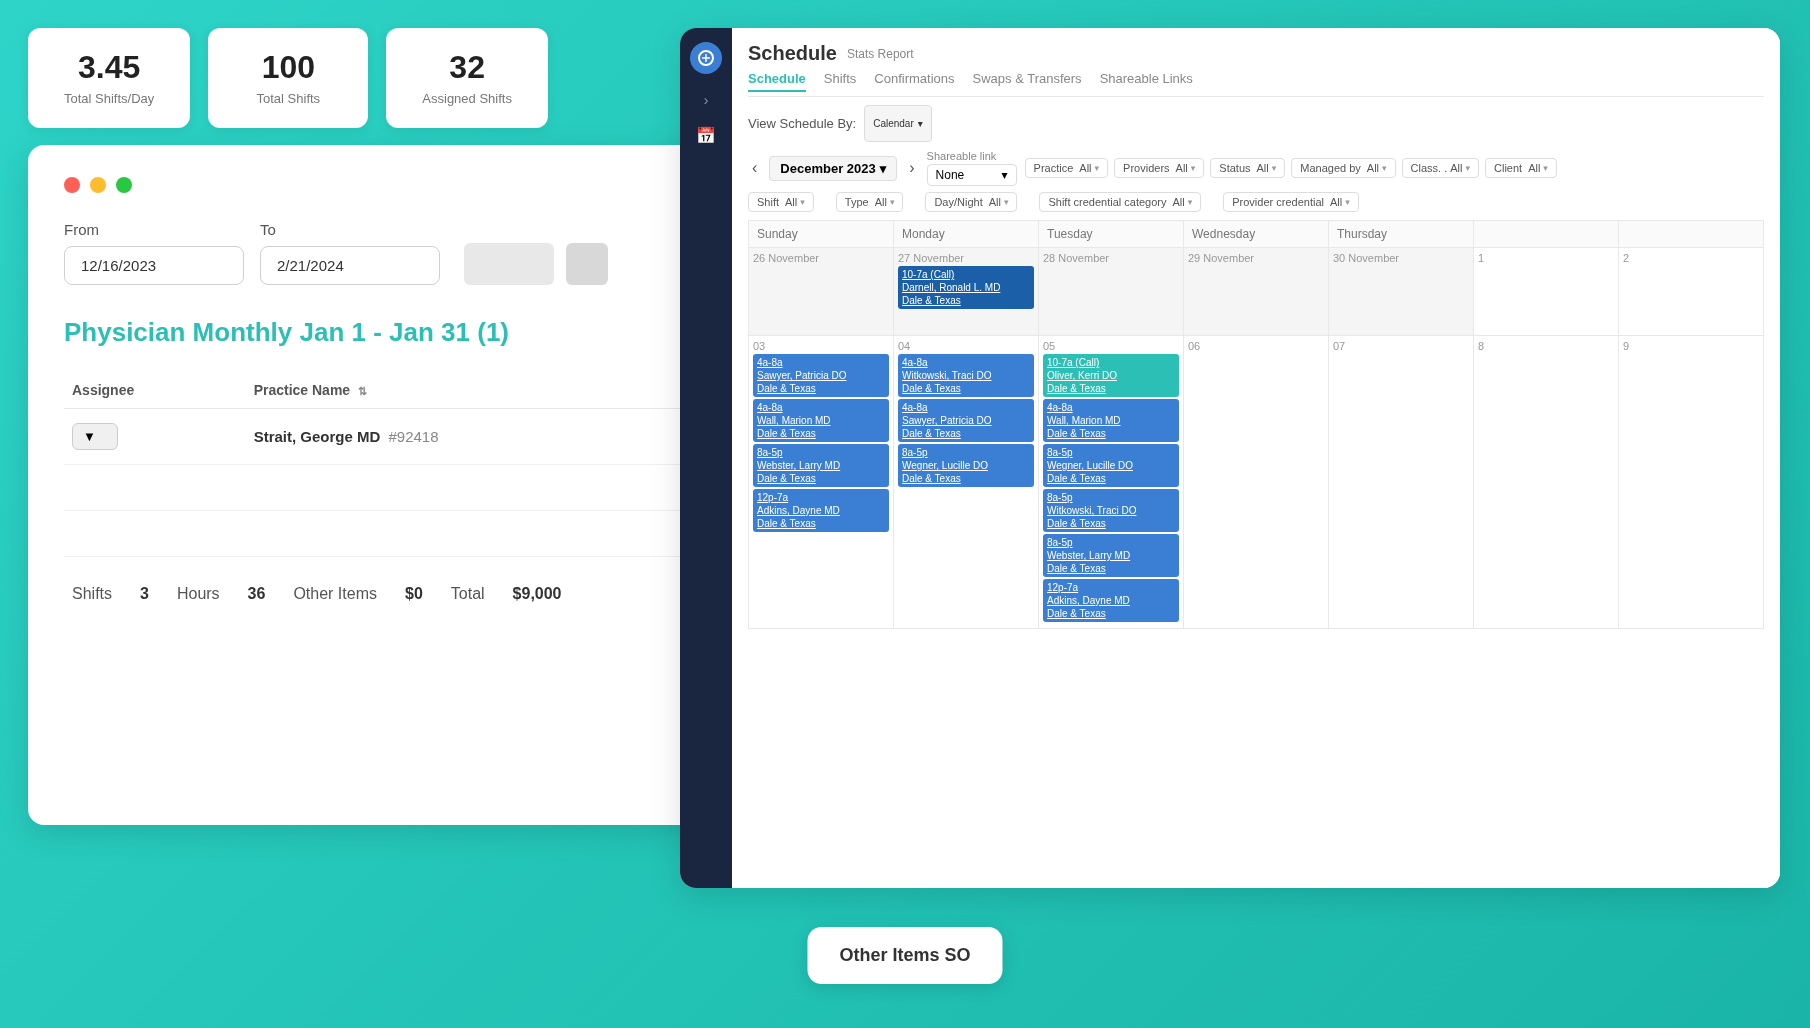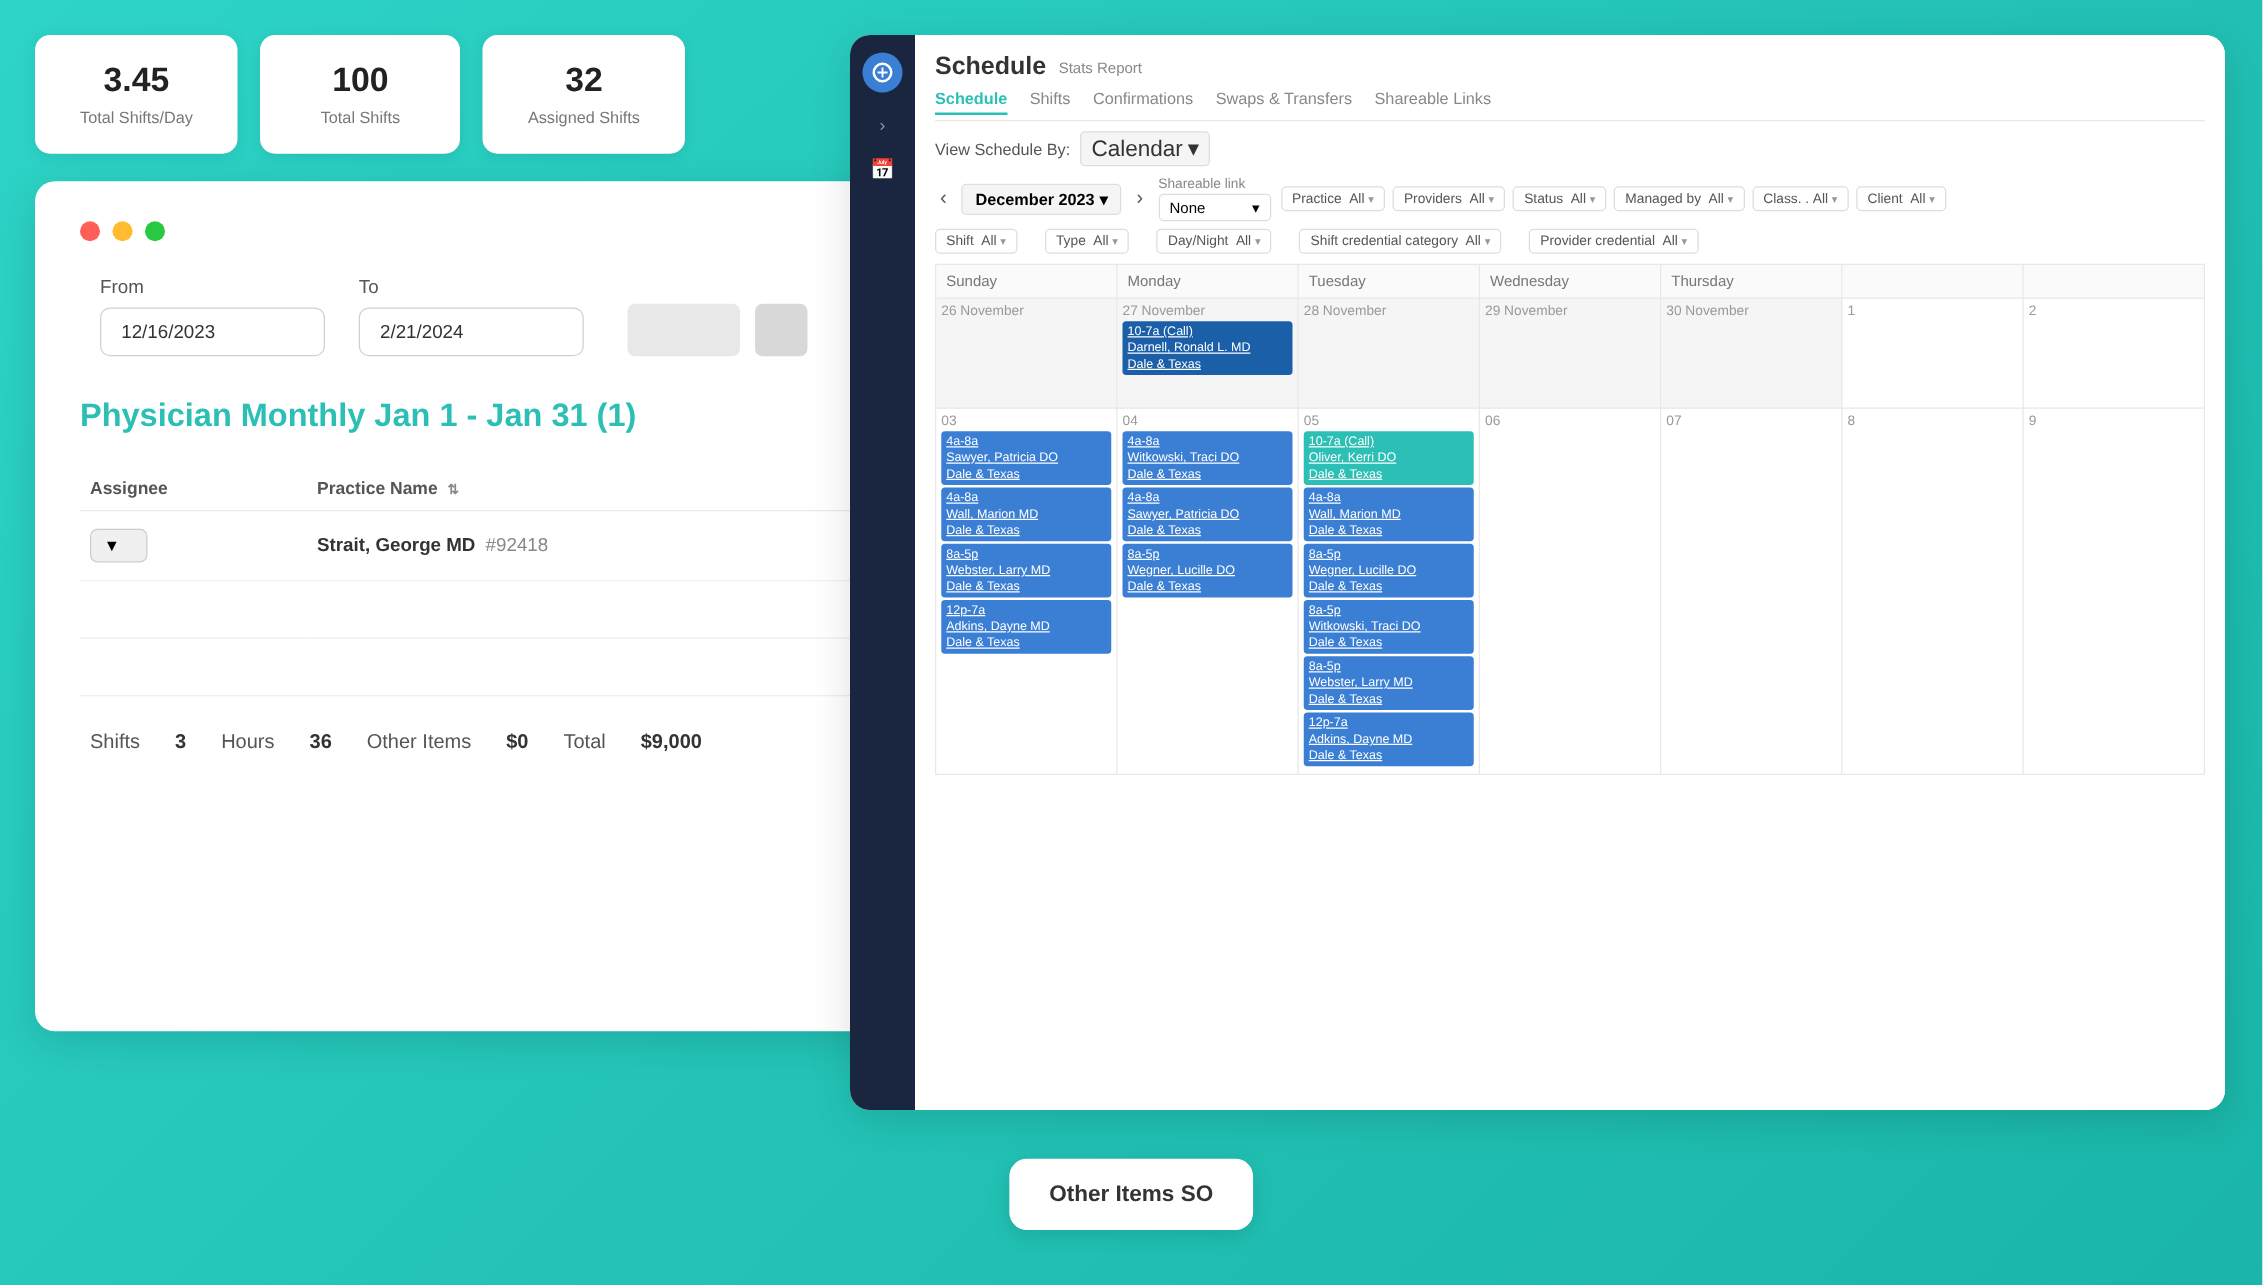--- a/index.html
+++ b/index.html
@@ -29,21 +29,21 @@
     }
     .stat-card {
       background: white;
       border-radius: 12px;
       padding: 22px 36px;
       text-align: center;
       box-shadow: 0 2px 12px rgba(0,0,0,0.08);
       min-width: 160px;
     }
     .stat-value {
-      font-size: 27px;
+      font-size: 32px;
       font-weight: 700;
       color: #222;
       display: block;
       line-height: 1.1;
     }
     .stat-label {
       font-size: 13px;
       color: #777;
       margin-top: 6px;
       display: block;
@@ -73,23 +73,22 @@
       border-radius: 50%;
       display: inline-block;
     }
     .dot-red { background: #ff5f57; }
     .dot-yellow { background: #febc2e; }
     .dot-green { background: #28c840; }
 
     
     .date-range {
       display: flex;
-      gap: 27px;
+      gap: 16px;
       margin-bottom: 32px;
-      margin-left: 16px;
     }
     .date-field {
       display: flex;
       flex-direction: column;
       gap: 8px;
     }
     .date-label {
       font-size: 15px;
       color: #555;
       font-weight: 500;
@@ -278,29 +277,29 @@
     
     .view-by-row {
       display: flex;
       align-items: center;
       gap: 8px;
       margin-bottom: 8px;
       font-size: 13px;
       color: #555;
     }
     .view-by-btn {
-      font-size: 18px;
+      font-size: 10px;
       color: #333;
       background: #f5f5f5;
       border: 1px solid #ddd;
       border-radius: 4px;
-      padding: 2px 8px;
-      cursor: pointer;
-      display: flex;
-      align-items: center;
+      padding: 12px 8px;
+      cursor: pointer;
+      display: flex;
+      align-items: flex-start;
       gap: 4px;
     }
 
     
     .filter-bar {
       display: flex;
       align-items: center;
       gap: 8px;
       margin-bottom: 6px;
       flex-wrap: wrap;

